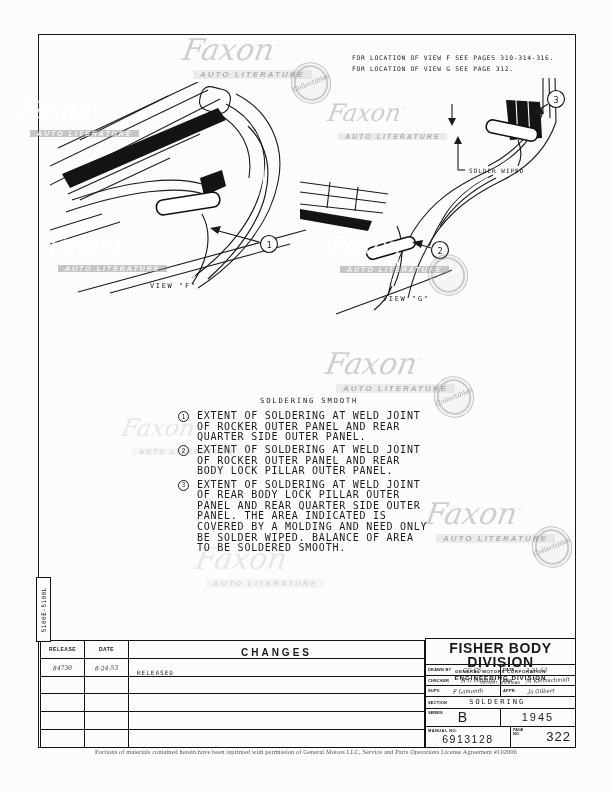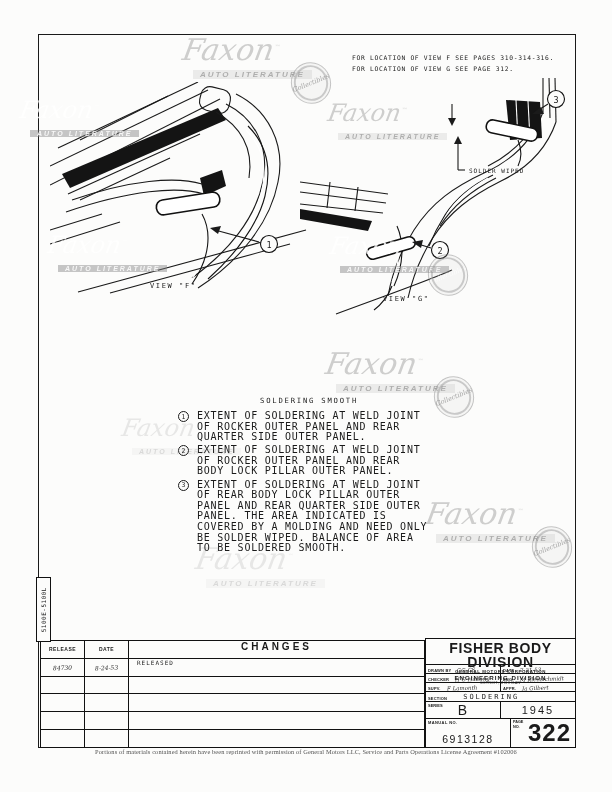--- a/index.html
+++ b/index.html
@@ -40,56 +40,56 @@
   svg.drawing .ah { fill:#1a1a1a; stroke:none; }
   
   .changes-table {
     position:absolute; left:40px; top:640px; width:385px; height:108px;
     border:1.6px solid #111; display:flex; flex-direction:column; background:transparent;
   }
   .ct-row { display:flex; flex:1; border-bottom:1px solid #111; }
   .ct-row:last-child { border-bottom:none; }
   .ct-c1 { width:44px; border-right:1px solid #111; display:flex; align-items:center; justify-content:center; }
   .ct-c2 { width:44px; border-right:1px solid #111; display:flex; align-items:center; justify-content:center; }
-  .ct-c3 { flex:1; display:flex; align-items:flex-start; }
+  .ct-c3 { flex:1; display:flex; align-items:flex-end; }
   .ct-head-small { font-size:5px; font-weight:bold; letter-spacing:.5px; }
   .ct-head-big { font-size:10px; letter-spacing:3px; font-weight:bold; margin:0 auto; font-family:"Liberation Sans", sans-serif; }
   .script { font-family:"DejaVu Serif", serif; font-style:italic; color:#2a2a2a; transform:rotate(-2deg); }
   .ct-hand { font-size:6px; }
   .ct-released { font-family:"DejaVu Sans Mono", monospace; font-size:6px; letter-spacing:1px; padding-left:8px; }
   
   .title-block {
     position:absolute; left:425px; top:638px; width:151px; height:110px;
     border:1.6px solid #111; display:flex; flex-direction:column; background:transparent;
   }
   .tb-head { height:26px; border-bottom:1px solid #111; text-align:center; padding-top:1.5px; line-height:1; }
   .tb-company { font-size:14px; font-weight:bold; letter-spacing:.6px; }
   .tb-corp { font-size:4.4px; font-weight:bold; letter-spacing:.6px; margin-top:1px; }
   .tb-division { font-size:6.2px; font-weight:bold; letter-spacing:1px; margin-top:1px; }
   .tb-location { font-size:3.2px; letter-spacing:.5px; margin-top:.5px; }
   .tb-row { display:flex; border-bottom:1px solid #111; }
   .tb-r-sign { height:10.5px; }
-  .tb-cell { flex:1; display:flex; align-items:flex-end; padding:0 2px; gap:6px; overflow:hidden; }
+  .tb-cell { flex:1; display:flex; align-items:center; padding:0 2px; gap:12px; overflow:hidden; }
   .tb-cell.first { border-right:1px solid #111; }
   .tb-label { font-size:4px; font-weight:bold; letter-spacing:.2px; white-space:nowrap; }
   .tb-script { font-size:5.5px; white-space:nowrap; }
   .tb-section-row { height:12px; }
   .tb-section-val { font-family:"DejaVu Sans Mono", monospace; font-size:7px; letter-spacing:2px; margin-left:10px; }
   .tb-series-row { height:18px; }
   .tb-series-cell { position:relative; flex:1; border-right:1px solid #111; display:flex; align-items:center; justify-content:center; }
   .tb-series-label { position:absolute; left:2px; top:1px; font-size:4px; font-weight:bold; }
   .tb-series-val { font-size:14px; letter-spacing:1px; }
   .tb-year-cell { flex:1; display:flex; align-items:center; justify-content:center; font-size:11px; letter-spacing:2px; }
   .tb-manual-row { flex:1; border-bottom:none; }
   .tb-manual-cell { position:relative; width:57%; border-right:1px solid #111; display:flex; align-items:flex-end; justify-content:center; padding-bottom:2px; }
   .tb-manual-label { position:absolute; left:2px; top:1px; font-size:4px; font-weight:bold; letter-spacing:.4px; }
   .tb-manual-val { font-size:10.5px; letter-spacing:1.5px; }
   .tb-page-cell { position:relative; flex:1; display:flex; align-items:center; justify-content:flex-end; padding-right:4px; }
   .tb-page-label { position:absolute; left:2px; top:1px; font-size:3.8px; font-weight:bold; line-height:1.2; }
-  .tb-page-val { font-size:24px; font-weight:bold; letter-spacing:1px; }
+  .tb-page-val { font-size:13px; font-weight:normal; letter-spacing:1px; }
   
   .spine {
     position:absolute; left:36px; top:577px; width:15px; height:65px; border:1.2px solid #111;
     display:flex; align-items:center; justify-content:center; background:#fcfcfb;
   }
   .spine span {
     writing-mode:vertical-rl; transform:rotate(180deg);
     font-family:"DejaVu Sans Mono", monospace; font-size:6px; letter-spacing:.5px;
   }
   

